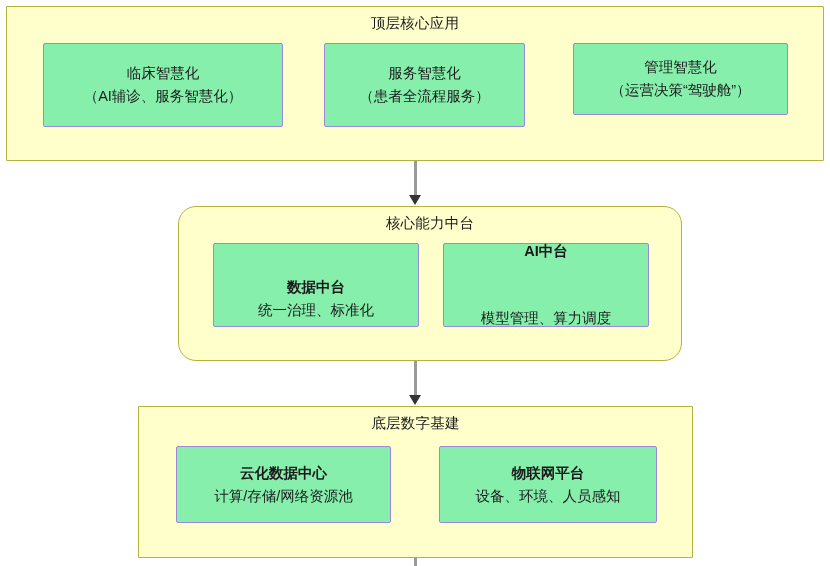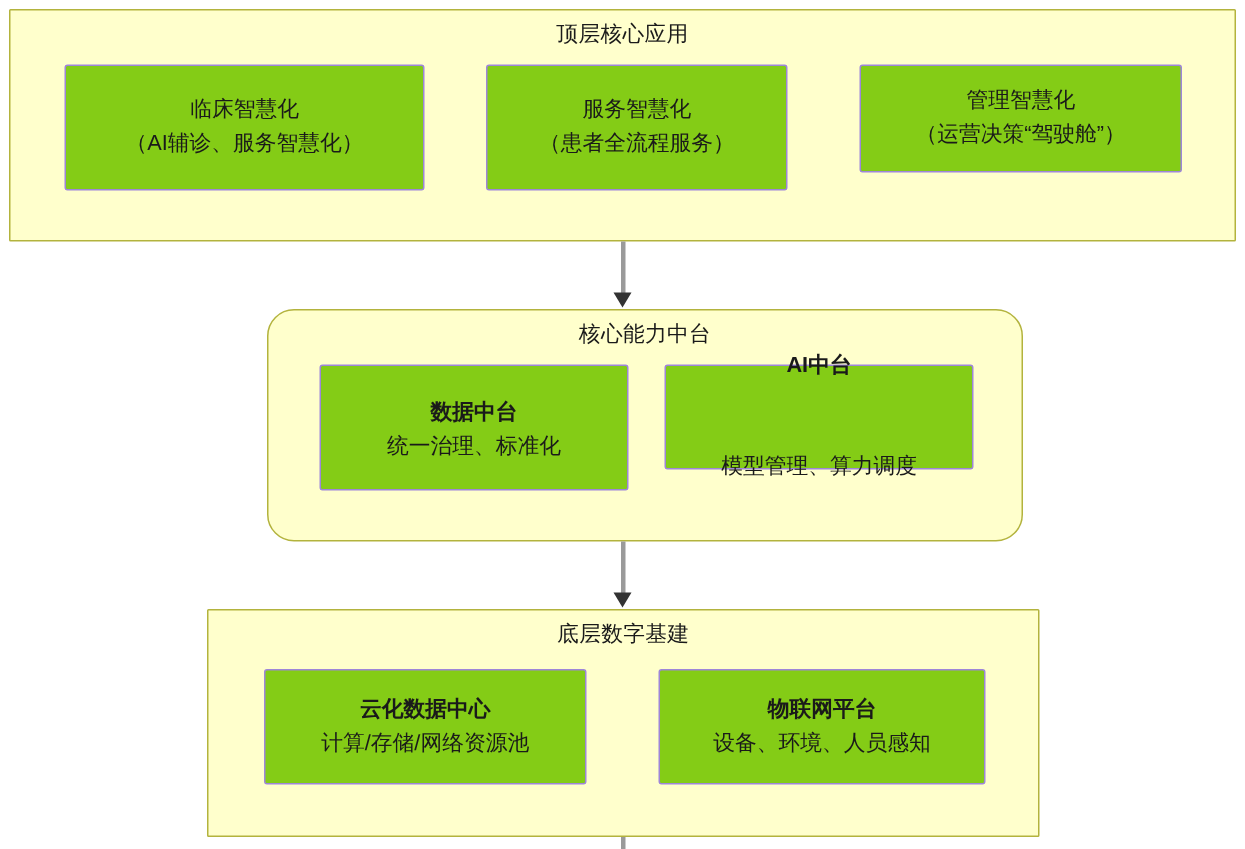--- a/index.html
+++ b/index.html
@@ -44,29 +44,29 @@
     font-weight: 400;
     line-height: 20px;
     color: #1a1a1a;
     letter-spacing: 0.2px;
   }
 
   
   .node {
     position: absolute;
     box-sizing: border-box;
-    background: #84cc16;
+    background: #86efac;
     border: 1.6px solid #9e86d9;
     border-radius: 2px;
     display: flex;
     flex-direction: column;
     align-items: center;
     justify-content: center;
     text-align: center;
-    padding: 16px 6px;
+    padding: 4px 6px;
   }
   .node-title {
     font-size: 14.5px;
     line-height: 23px;
     color: #1a1a1a;
     white-space: nowrap;
   }
   .node-sub {
     font-size: 14.5px;
     line-height: 23px;
@@ -122,21 +122,21 @@
   <div class="arrowhead" style="left:409px; top:195px;"></div>
 
   <div class="layer" style="left:178px; top:206px; width:504px; height:155px;border-radius:18px;">
     <div class="layer-title">核心能力中台</div>
 
     <div class="node strong" style="left:34px; top:36px; width:206px; height:84px;justify-content:flex-end;">
       <div class="node-title">数据中台</div>
       <div class="node-sub">统一治理、标准化</div>
     </div>
 
-    <div class="node strong" style="left:264px; top:36px; width:206px; height:70px;gap:44px;">
+    <div class="node strong" style="left:264px; top:36px; width:206px; height:84px;gap:44px;">
       <div class="node-title">AI中台</div>
       <div class="node-sub">模型管理、算力调度</div>
     </div>
   </div>
 
   <div class="connector" style="left:414px; top:361px; height:36px;"></div>
   <div class="arrowhead" style="left:409px; top:395px;"></div>
 
   <div class="layer" style="left:138px; top:406px; width:555px; height:152px;">
     <div class="layer-title">底层数字基建</div>

